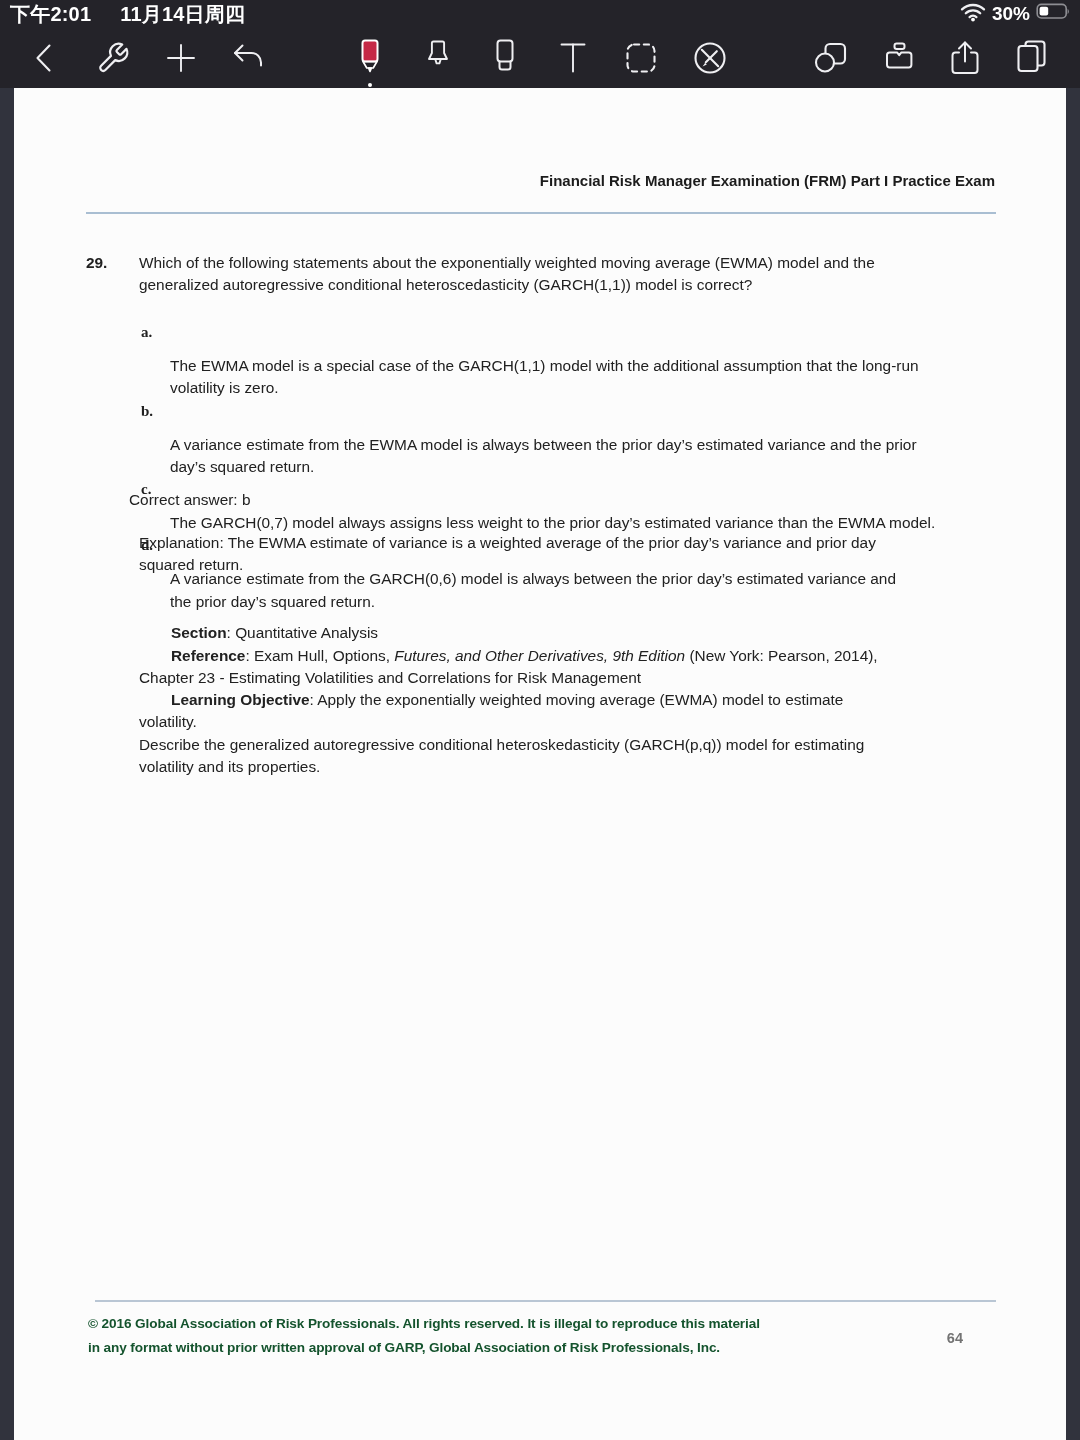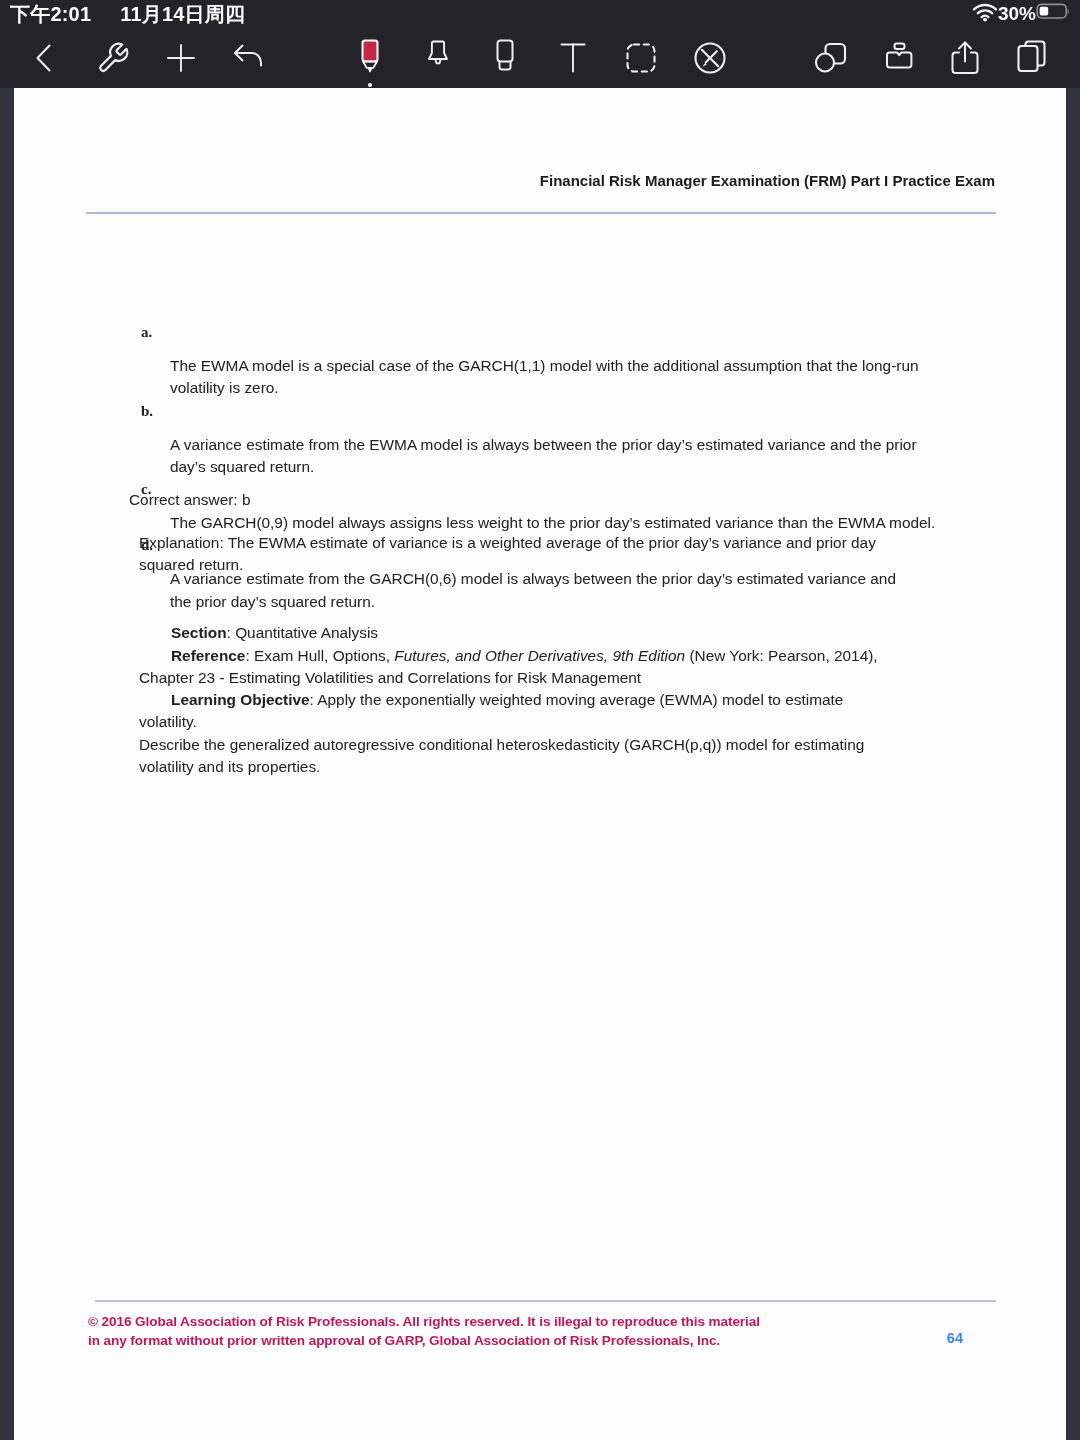--- a/index.html
+++ b/index.html
@@ -6,21 +6,21 @@
   html,body { background:#101014; }
   .screen {
     position:relative; width:1080px; height:1440px; overflow:hidden;
     background:#31333d;
     font-family:"Liberation Sans","DejaVu Sans",sans-serif;
   }
   
   .topbar { position:absolute; top:0; left:0; right:0; height:88px; background:#242329; }
   .statusbar { position:absolute; top:0; left:0; right:0; height:28px; display:flex; align-items:center; }
   .status-left { display:flex; gap:29px; padding-left:10px; color:#fff; font-size:20px; font-weight:bold; letter-spacing:.2px; }
-  .status-right { margin-left:auto; display:flex; align-items:center; gap:0; padding-right:8px; color:#fff; font-size:19px; font-weight:bold; }
+  .status-right { margin-left:auto; display:flex; align-items:center; gap:6px; padding-right:8px; color:#fff; font-size:19px; font-weight:bold; }
   .icon44 { position:absolute; width:44px; height:44px; top:36px; }
   .icon44 svg { width:44px; height:44px; display:block; }
   .stroke { stroke:#efeff2; fill:none; stroke-width:2.1; stroke-linecap:round; stroke-linejoin:round; }
   .pen-dot { position:absolute; left:368px; top:83px; width:4px; height:4px; border-radius:50%; background:#fff; }
   
   .page {
     position:absolute; top:88px; left:14px; right:14px; bottom:0;
     background:#fcfcfc; color:#212121;
   }
   .doc-header { position:absolute; top:84px; right:71px; font-size:15px; color:#1c1c1c;font-weight:bold; }
@@ -32,22 +32,22 @@
   .options { position:absolute; top:233px; left:127px; width:848px; }
   .opt-row { display:flex; }
   .opt-letter { width:29px; font-family:"Liberation Serif","DejaVu Serif",serif; font-weight:bold; font-size:15px; line-height:22.3px; }
   .opt-text { width:818px;margin-top:34px; }
   .correct { position:absolute; top:401px; left:115px; width:848px; }
   .explanation { position:absolute; top:444px; left:125px; width:848px; }
   .meta { position:absolute; top:512px; left:125px; width:850px; }
   .b { font-weight:bold;margin-left:32px; }
   .i { font-style:italic; }
   .footer-rule { position:absolute; top:1212px; left:81px; width:901px; height:1.6px; background:#b9c6d4; }
-  .footer-text { position:absolute; top:1224px; left:74px; width:770px; font-size:13.6px; font-weight:bold; line-height:19px; white-space:pre-line; color:#be185d; letter-spacing:-0.1px; }
-  .page-num { position:absolute; top:1242px; right:103px; font-size:14.5px; font-weight:bold; color:#3b82f6; }
+  .footer-text { position:absolute; top:1224px; left:74px; width:770px; font-size:13.6px; font-weight:bold; line-height:24px; white-space:pre-line; color:#14532d; letter-spacing:-0.1px; }
+  .page-num { position:absolute; top:1242px; right:103px; font-size:14.5px; font-weight:bold; color:#737373; }
 </style>
 </head>
 <body>
 
 <div class="screen">
 
   <div class="topbar">
 
     <div class="statusbar">
       <div class="status-left">
@@ -183,35 +183,40 @@
         <rect x="9.5" y="10" width="19" height="25" rx="3" fill="#242329" stroke="#efeff2" stroke-width="2.1"></rect>
       </svg>
     </div>
   </div>
 
   <div class="page">
 
     <div class="doc-header">Financial Risk Manager Examination (FRM) Part I Practice Exam</div>
     <div class="header-rule"></div>
 
+    <div class="q-block">
+      <div class="q-num">29.</div>
+      <div class="q-text body-text">Which of the following statements about the exponentially weighted moving average (EWMA) model and the
+generalized autoregressive conditional heteroscedasticity (GARCH(1,1)) model is correct?</div>
+    </div>
 
     <div class="options">
       <div class="opt-row">
         <div class="opt-letter">a.</div>
         <div class="opt-text body-text">The EWMA model is a special case of the GARCH(1,1) model with the additional assumption that the long-run
 volatility is zero.</div>
       </div>
       <div class="opt-row">
         <div class="opt-letter">b.</div>
         <div class="opt-text body-text">A variance estimate from the EWMA model is always between the prior day’s estimated variance and the prior
 day’s squared return.</div>
       </div>
       <div class="opt-row">
         <div class="opt-letter">c.</div>
-        <div class="opt-text body-text">The GARCH(0,9) model always assigns less weight to the prior day’s estimated variance than the EWMA model.</div>
+        <div class="opt-text body-text">The GARCH(0,7) model always assigns less weight to the prior day’s estimated variance than the EWMA model.</div>
       </div>
       <div class="opt-row">
         <div class="opt-letter">d.</div>
         <div class="opt-text body-text">A variance estimate from the GARCH(0,6) model is always between the prior day’s estimated variance and
 the prior day’s squared return.</div>
       </div>
     </div>
 
     <div class="correct body-text">Correct answer: b</div>
 

